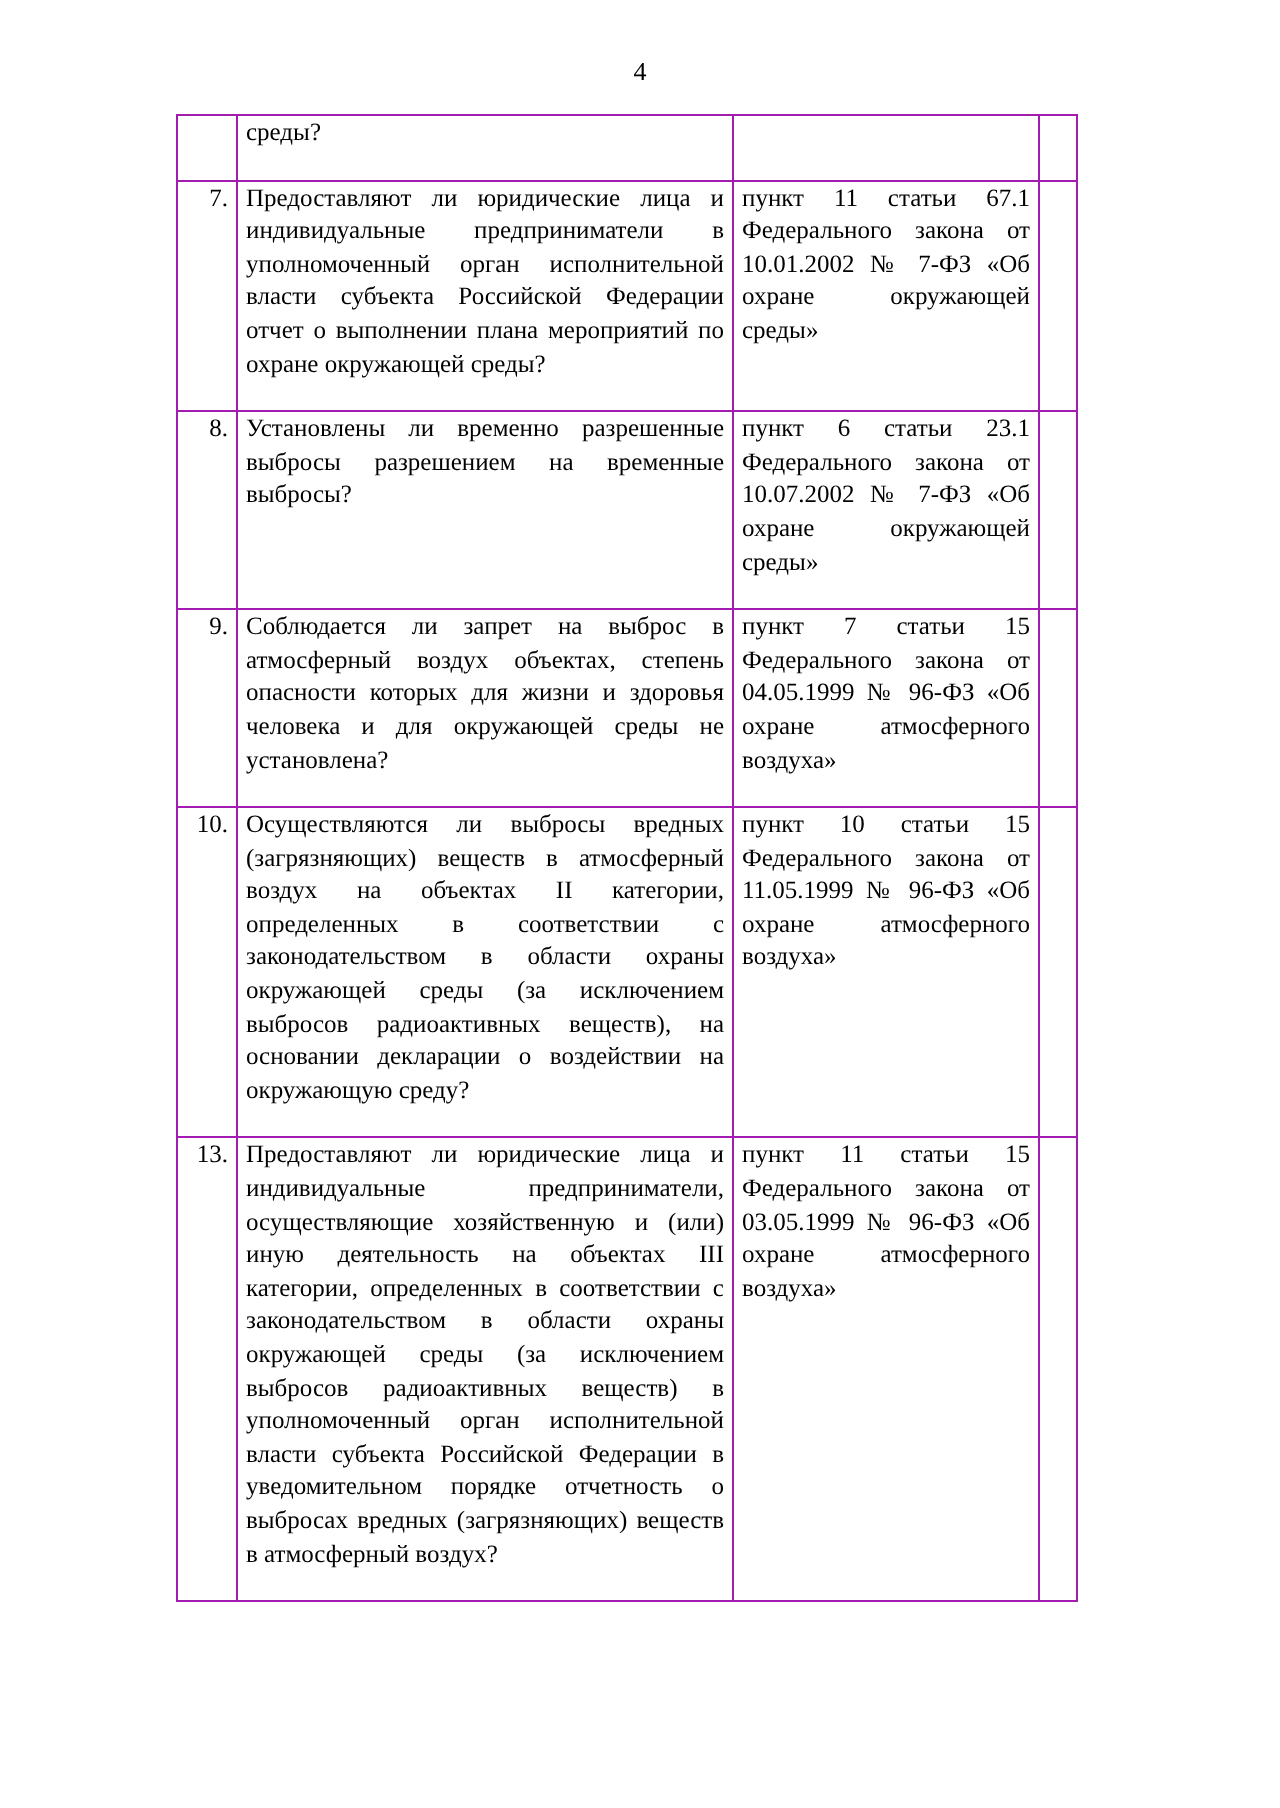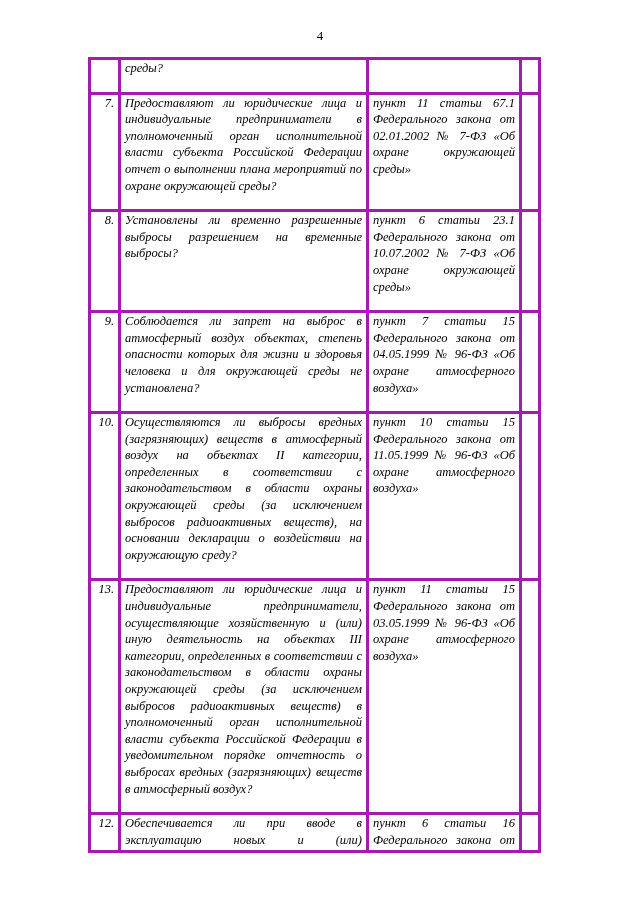--- a/index.html
+++ b/index.html
@@ -24,25 +24,24 @@
   }
   table.checklist {
     border-collapse: collapse;
     table-layout: fixed;
     margin-left: 88px;
     width: 450px;
     font-size: 12.5px;
     line-height: 16.6px;
   }
   table.checklist td {
-    border: 3px solid #a21caf;
+    border: 1px solid #a21caf;
     vertical-align: top;
     padding: 0 4px 15px 4px;
     overflow: hidden;
-    font-style: italic;
   }
   td.num {
     text-align: right;
     padding: 0 7px 0 0;
   }
   td.question { text-align: justify; }
   td.reference { text-align: justify; }
   td.notes { padding: 0; }
   tr.cut td.question,
   tr.cut td.reference {
@@ -66,21 +65,21 @@
     <tbody>
       <tr>
         <td class="num"></td>
         <td class="question">среды?</td>
         <td class="reference"></td>
         <td class="notes"></td>
       </tr>
       <tr>
         <td class="num">7.</td>
         <td class="question">Предоставляют ли юридические лица и индивидуальные предприниматели в уполномоченный орган исполнительной власти субъекта Российской Федерации отчет о выполнении плана мероприятий по охране окружающей среды?</td>
-        <td class="reference">пункт 11 статьи 67.1 Федерального закона от 02.01.2002 № 7-ФЗ «Об охране окружающей среды»</td>
+        <td class="reference">пункт 11 статьи 67.1 Федерального закона от 10.01.2002 № 7-ФЗ «Об охране окружающей среды»</td>
         <td class="notes"></td>
       </tr>
       <tr>
         <td class="num">8.</td>
         <td class="question">Установлены ли временно разрешенные выбросы разрешением на временные выбросы?</td>
         <td class="reference">пункт 6 статьи 23.1 Федерального закона от 10.07.2002 № 7-ФЗ «Об охране окружающей среды»</td>
         <td class="notes"></td>
       </tr>
       <tr>
         <td class="num">9.</td>
@@ -93,21 +92,15 @@
         <td class="question">Осуществляются ли выбросы вредных (загрязняющих) веществ в атмосферный воздух на объектах II категории, определенных в соответствии с законодательством в области охраны окружающей среды (за исключением выбросов радиоактивных веществ), на основании декларации о воздействии на окружающую среду?</td>
         <td class="reference">пункт 10 статьи 15 Федерального закона от 11.05.1999 № 96-ФЗ «Об охране атмосферного воздуха»</td>
         <td class="notes"></td>
       </tr>
       <tr>
         <td class="num">13.</td>
         <td class="question">Предоставляют ли юридические лица и индивидуальные предприниматели, осуществляющие хозяйственную и (или) иную деятельность на объектах III категории, определенных в соответствии с законодательством в области охраны окружающей среды (за исключением выбросов радиоактивных веществ) в уполномоченный орган исполнительной власти субъекта Российской Федерации в уведомительном порядке отчетность о выбросах вредных (загрязняющих) веществ в атмосферный воздух?</td>
         <td class="reference">пункт 11 статьи 15 Федерального закона от 03.05.1999 № 96-ФЗ «Об охране атмосферного воздуха»</td>
         <td class="notes"></td>
       </tr>
-      <tr class="cut">
-        <td class="num">12.</td>
-        <td class="question">Обеспечивается ли при вводе в эксплуатацию новых и (или)</td>
-        <td class="reference">пункт 6 статьи 16 Федерального закона от</td>
-        <td class="notes"></td>
-      </tr>
     </tbody>
   </table>
 </div>
 
 </body></html>

